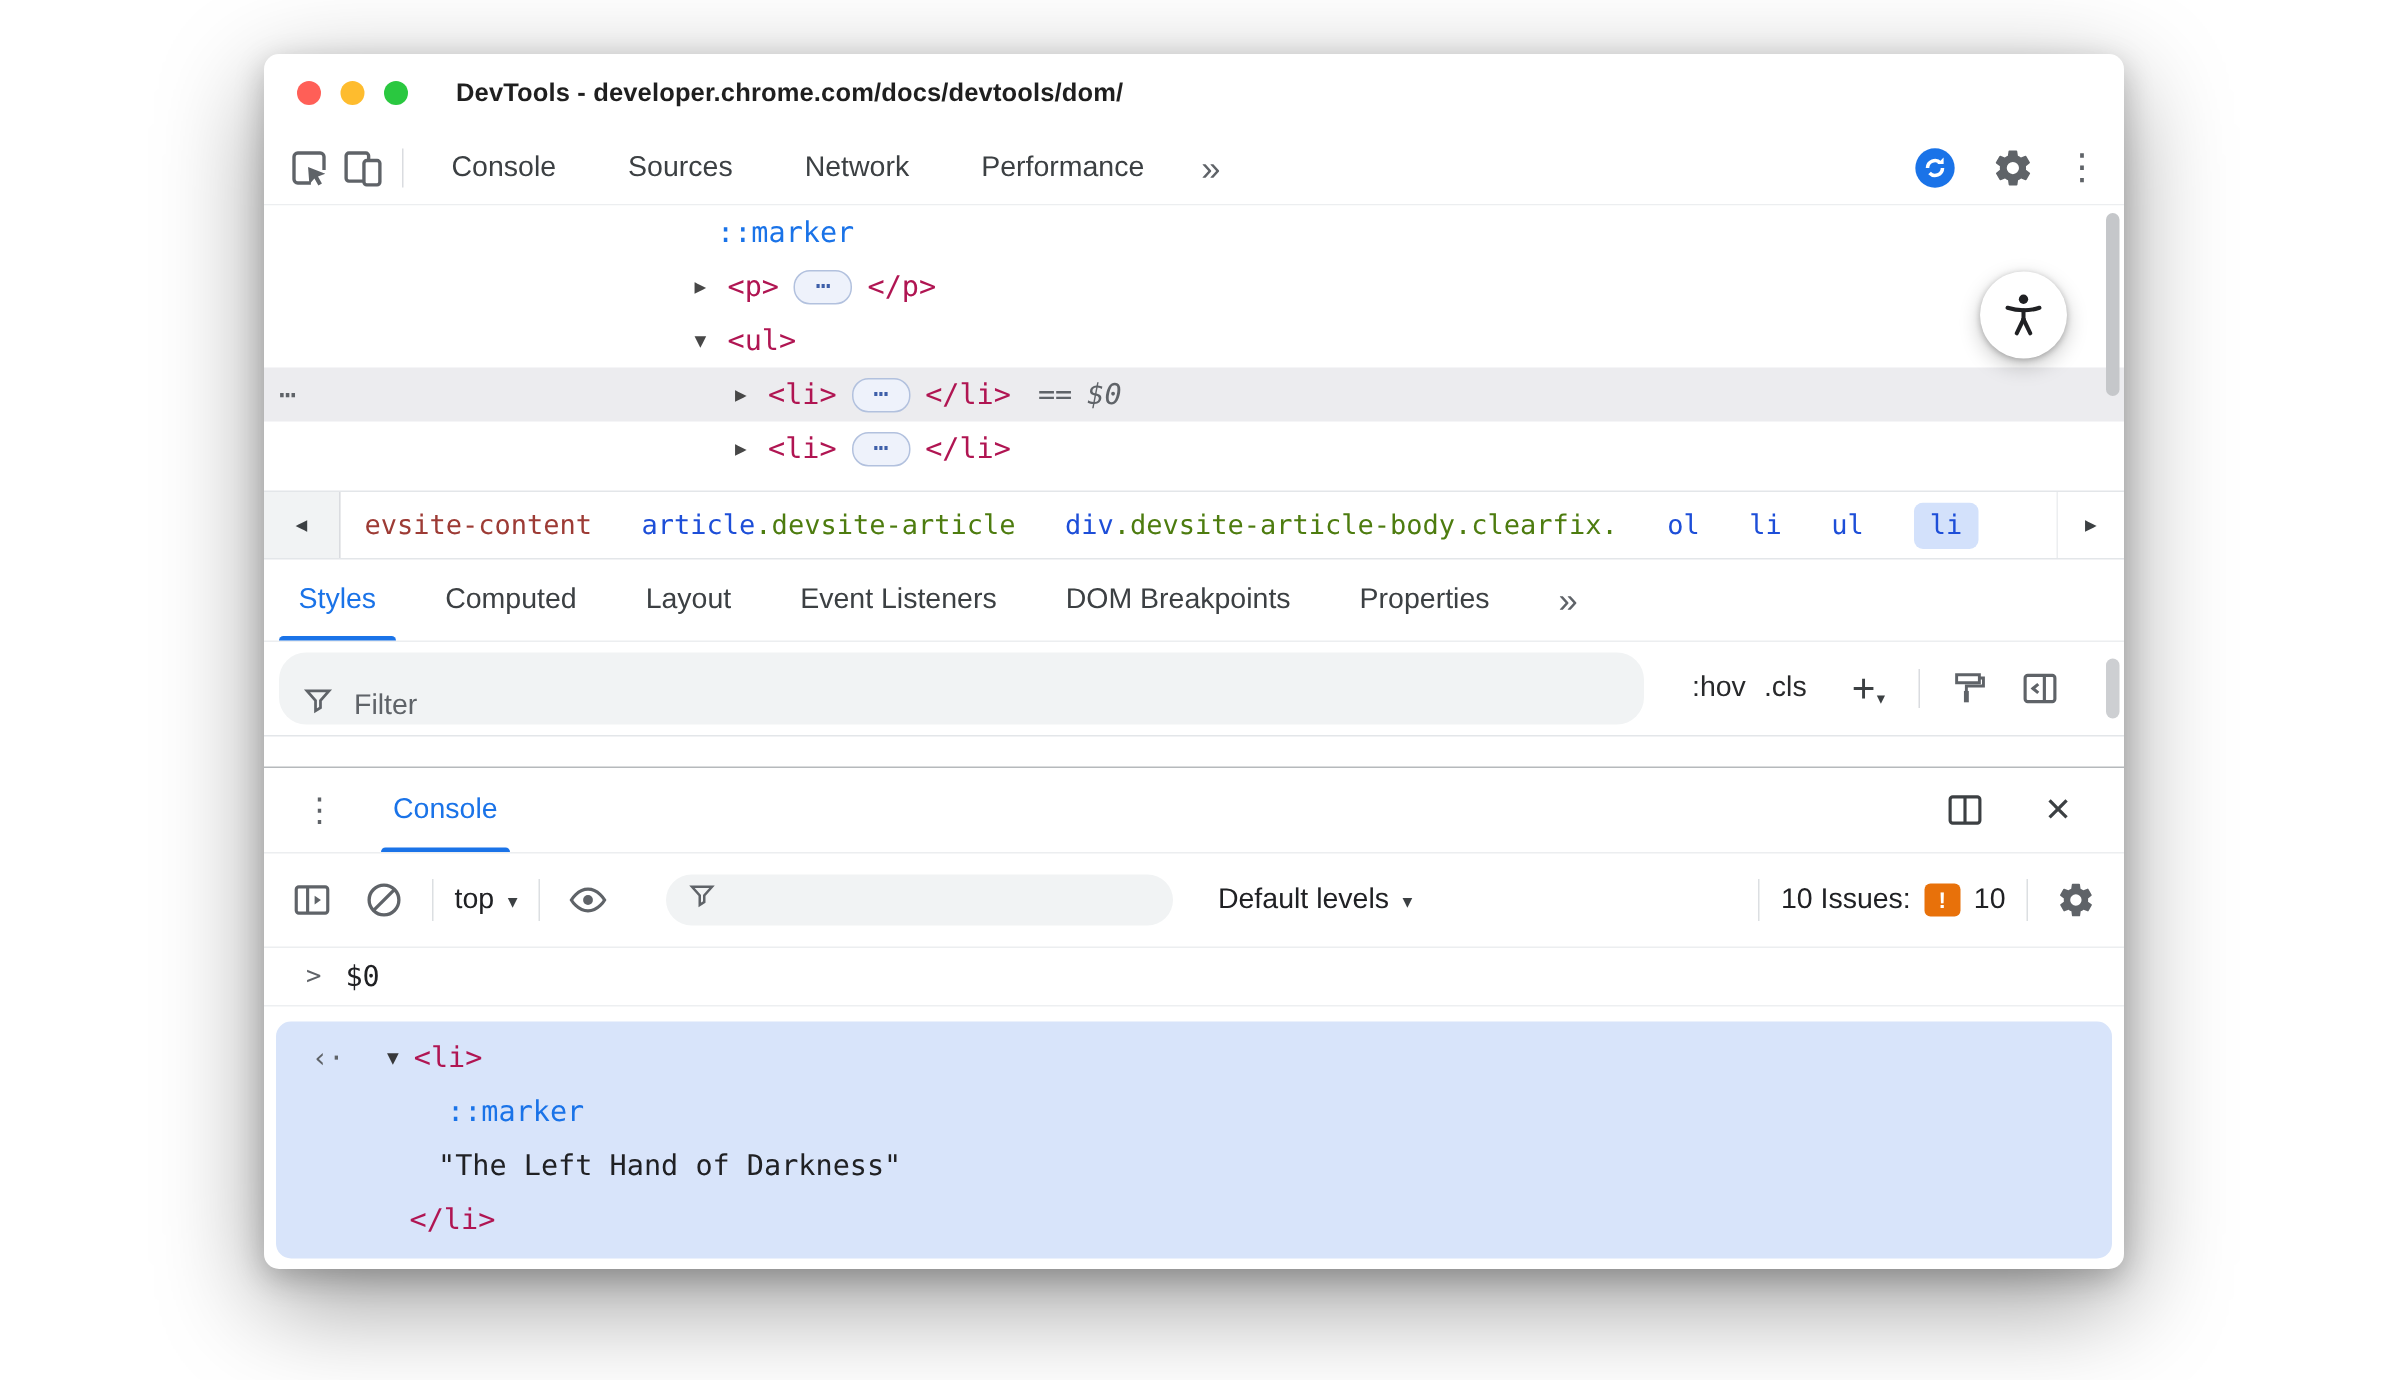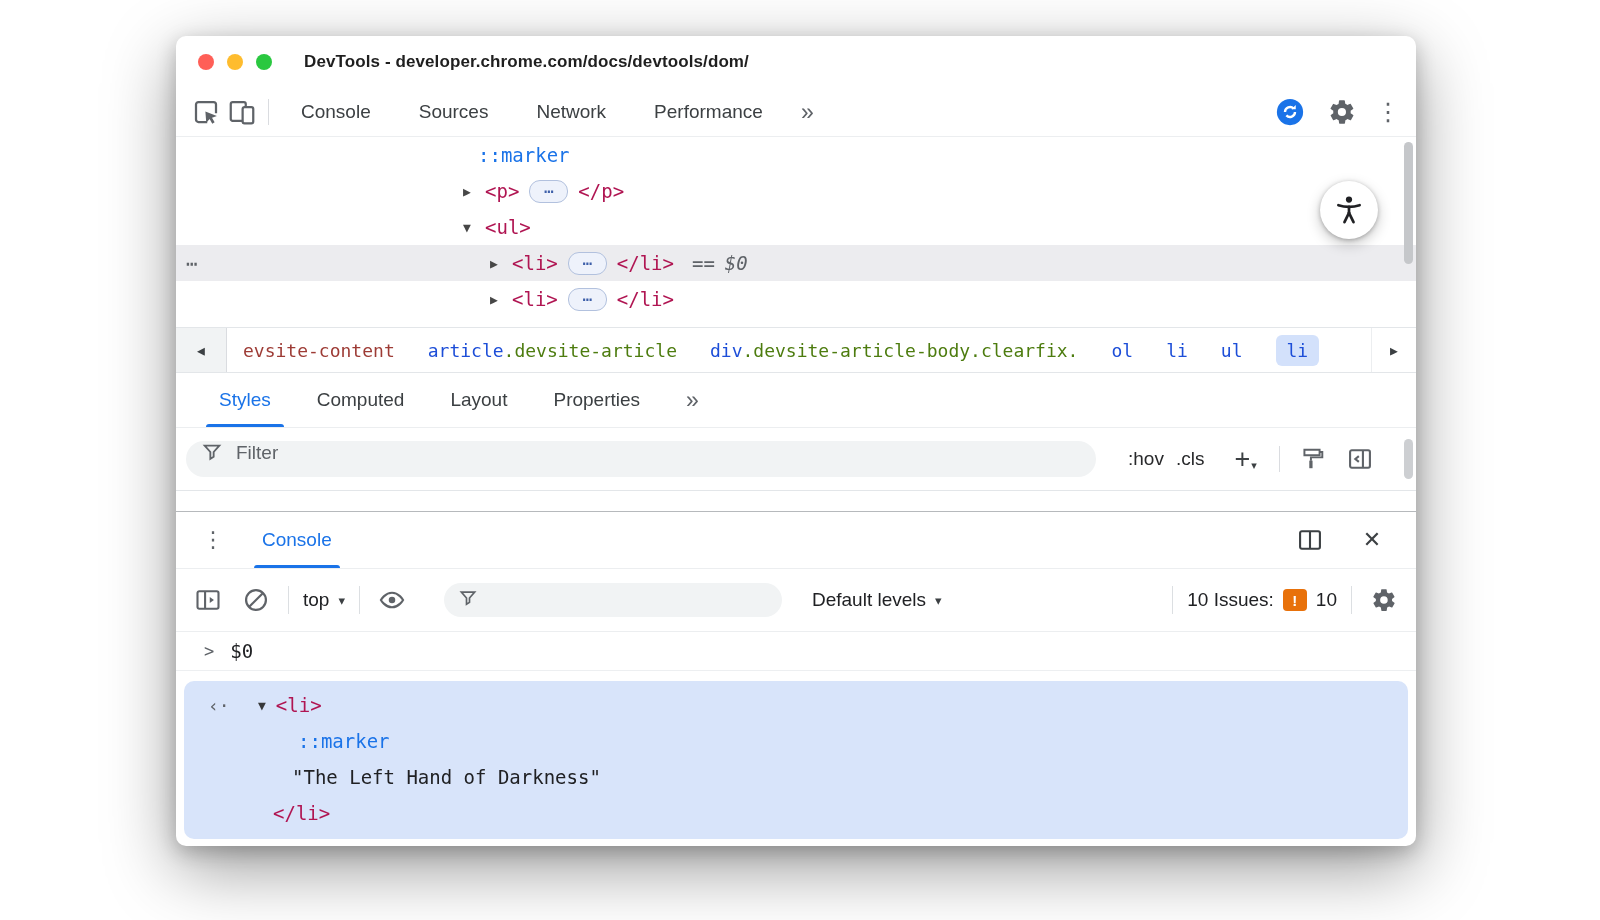--- a/index.html
+++ b/index.html
@@ -52,26 +52,26 @@
   .crumb-scroll.left{background:#f1f3f4;border-right:1px solid #dadce0;}
   .crumb-scroll.right{position:absolute;right:0;top:0;width:44px;height:100%;border-left:1px solid #eceef0;background:#fff;}
   .crumb-list{display:flex;align-items:center;gap:33px;padding-left:16px;overflow:hidden;flex:1;margin-right:46px;}
   .crumb{display:flex;align-items:center;cursor:pointer;white-space:pre;flex:none;}
   .c-tag{color:#1d4ed8;}
   .c-cls{color:#4d7c0f;}
   .c-first{color:#9d3b35;}
   .crumb.sel{background:#d3e1fb;border-radius:6px;padding:5px 11px;}
 
   
-  .styles-tabs{height:54px;display:flex;align-items:stretch;padding:0 20px;border-bottom:1px solid #eceef0;}
+  .styles-tabs{height:54px;display:flex;align-items:stretch;padding:0 0;border-bottom:1px solid #eceef0;}
   .styles-tabs .tab{padding:0 23px;}
 
   
   .styles-toolbar{height:62px;display:flex;align-items:center;padding:0 10px;border-bottom:1px solid #e3e6e9;position:relative;}
-  .filter-pill{width:880px;height:36px;border-radius:18px;background:#f1f3f4;display:flex;align-items:flex-start;padding:0 15px;gap:11px;flex:none;}
+  .filter-pill{width:880px;height:48px;border-radius:18px;background:#f1f3f4;display:flex;align-items:flex-end;padding:0 15px;gap:11px;flex:none;}
   .filter-pill input{border:none;background:transparent;outline:none;font-family:inherit;font-size:19px;color:#202124;width:100%;}
   .filter-pill input::placeholder{color:#5f6368;}
   .tog{font-size:19px;color:#28292b;cursor:pointer;}
   .plus-wrap{display:flex;align-items:flex-end;cursor:pointer;}
   .plus{font-size:27px;color:#3c4043;line-height:22px;}
   .mini-caret{font-size:11px;color:#3c4043;margin-left:1px;transform:translateY(2px);}
   .st-scroll{position:absolute;right:3px;top:11px;width:9px;height:40px;border-radius:5px;background:#cdcfd2;cursor:pointer;}
 
   
   .styles-spacer{height:20px;}
@@ -229,20 +229,22 @@
     </div>
     <div class="crumb-scroll right">
       <span>▶</span>
     </div>
   </div>
 
   <div class="styles-tabs">
     <div class="tab active">Styles</div>
     <div class="tab">Computed</div>
     <div class="tab">Layout</div>
+    <div class="tab">Event Listeners</div>
+    <div class="tab">DOM Breakpoints</div>
     <div class="tab">Properties</div>
     <div class="tab chev">»</div>
   </div>
 
   <div class="styles-toolbar">
     <div class="filter-pill">
       <span>
         <svg width="22" height="22" viewBox="0 0 24 24" fill="none" stroke="#5f6368" stroke-width="2">
           <path d="M4 5h16l-6.2 7v5.2l-3.6 2.3V12z"></path>
         </svg>

